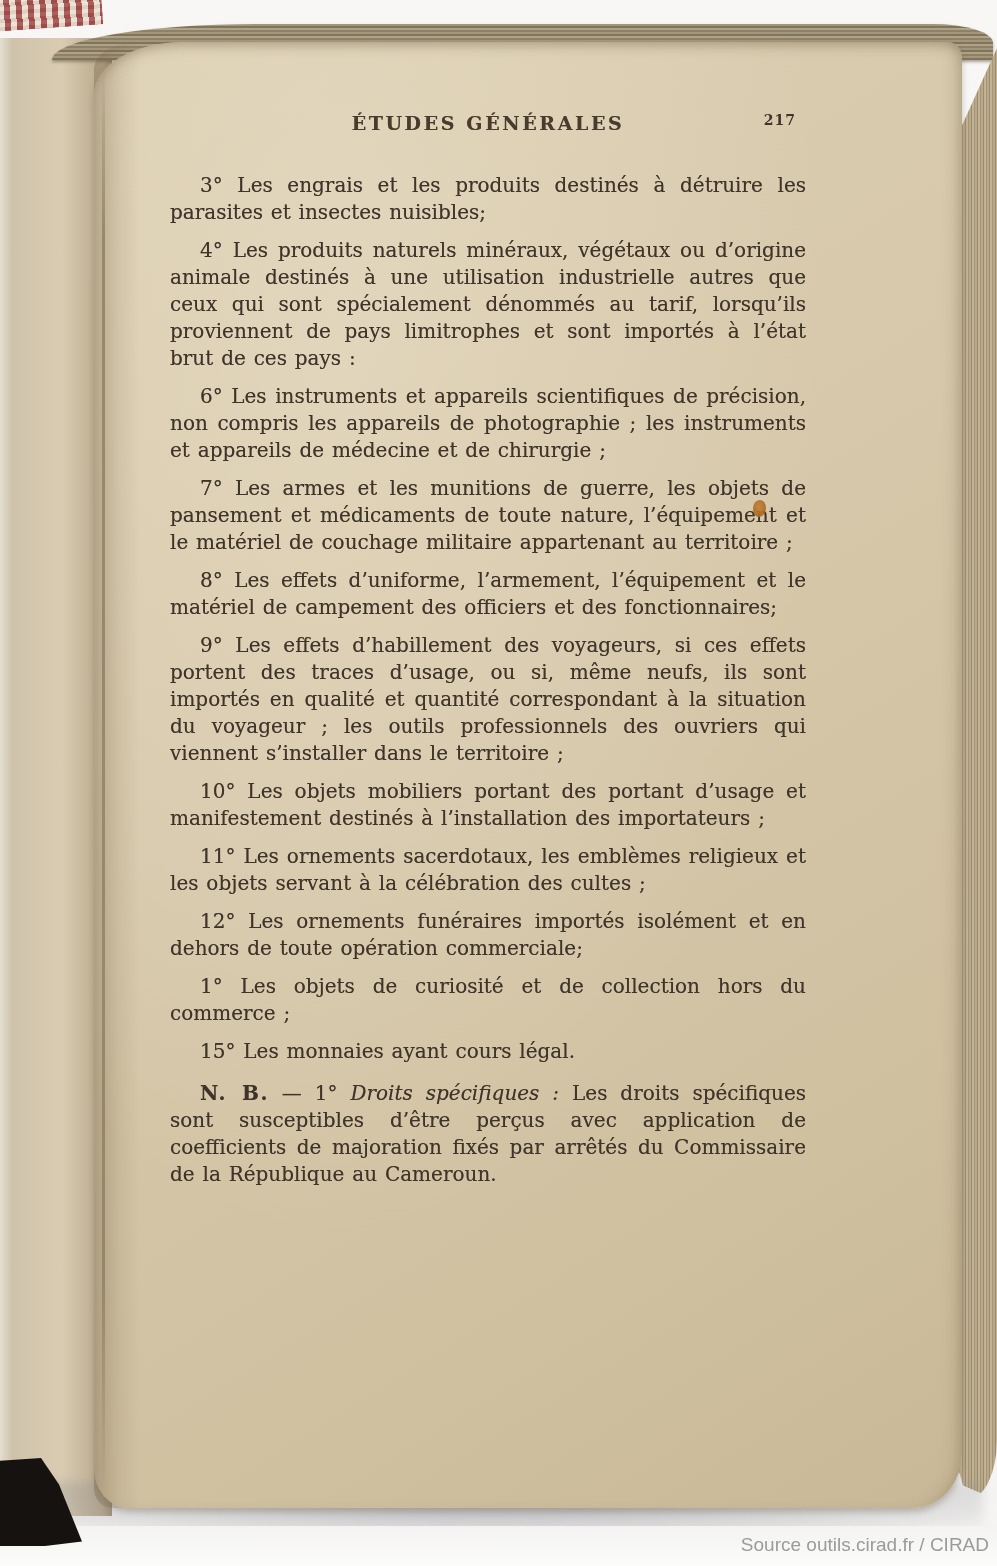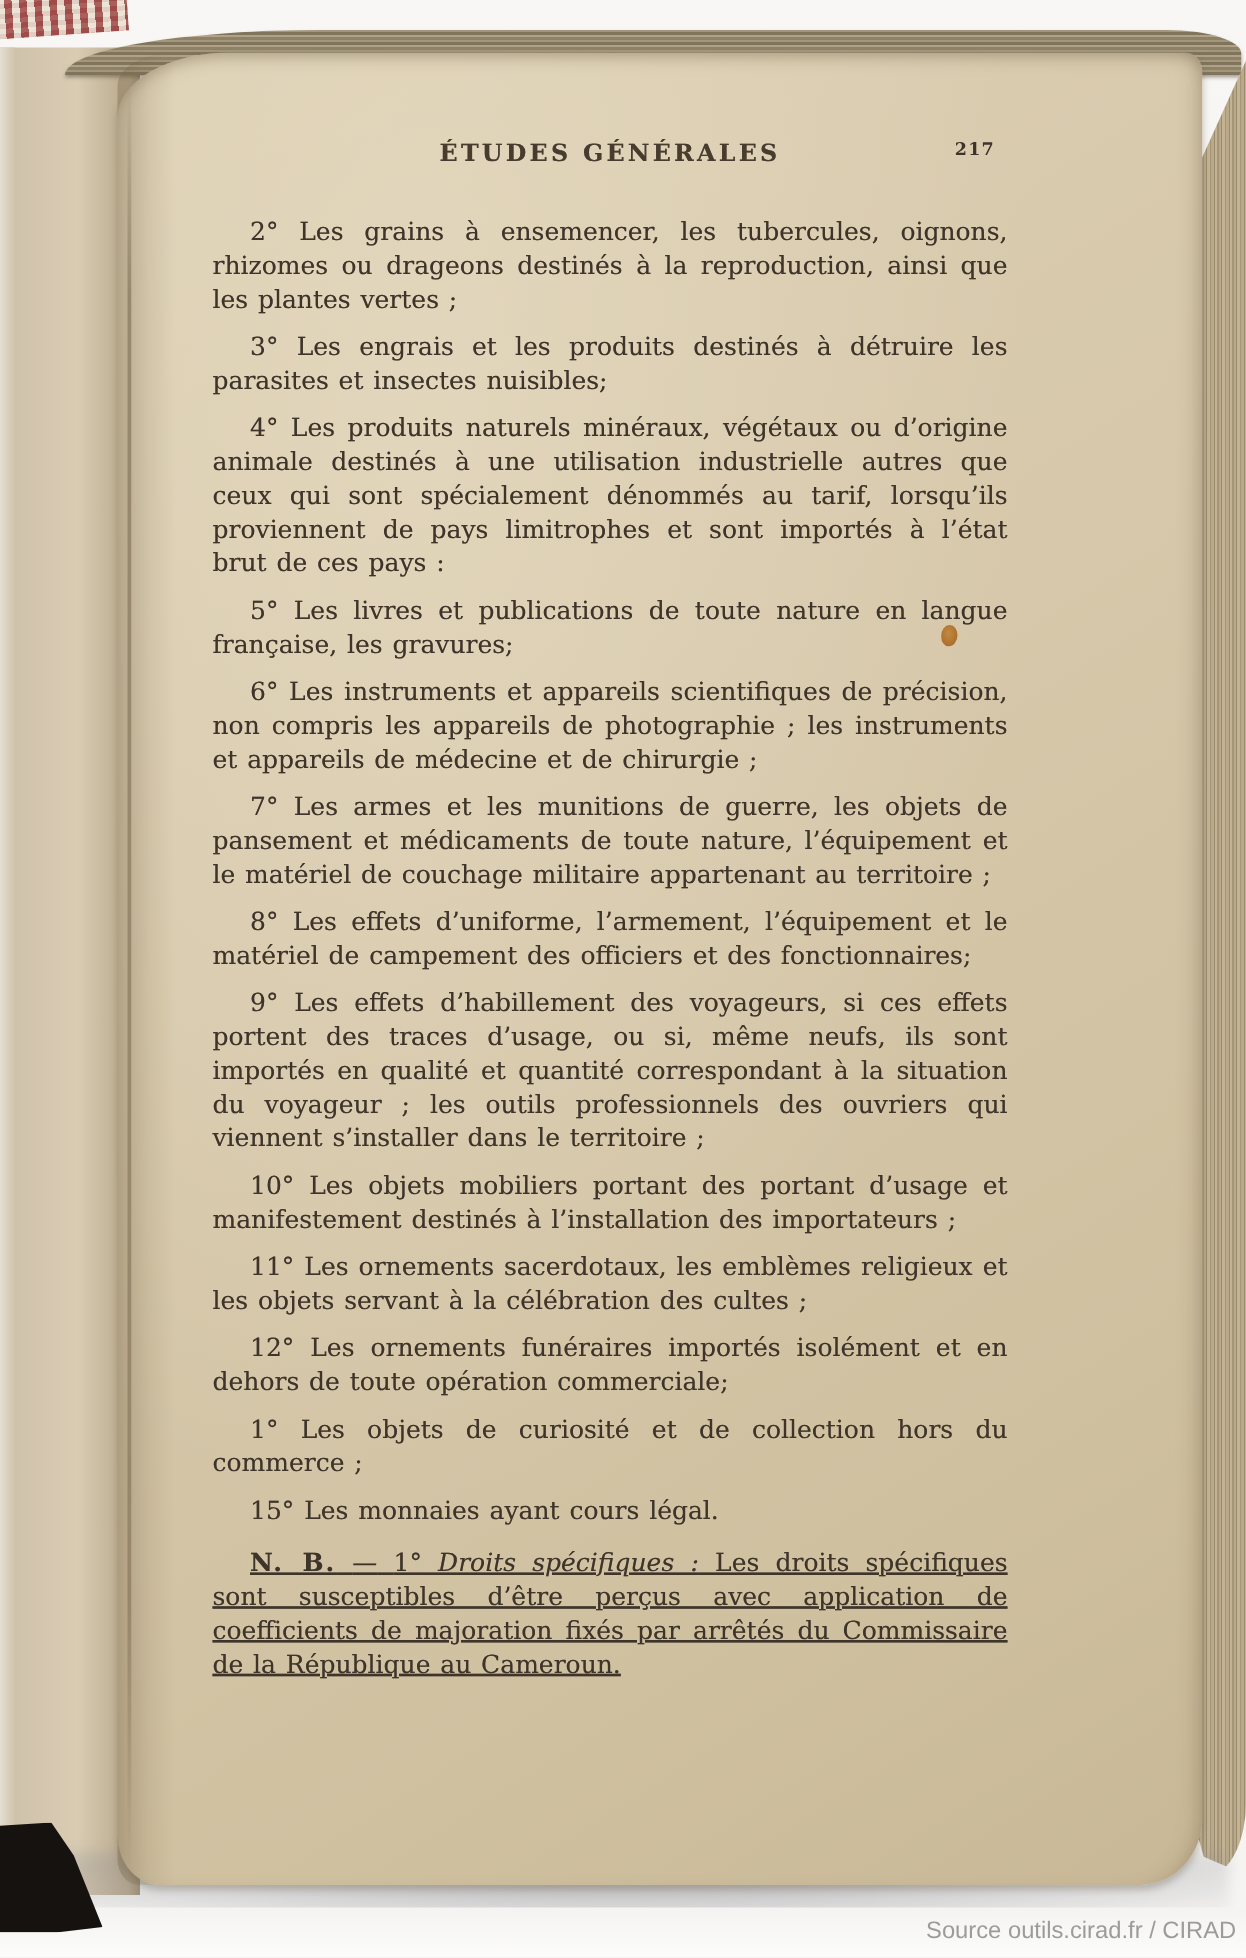--- a/index.html
+++ b/index.html
@@ -105,21 +105,21 @@
     position: absolute; right: 10px; top: 0;
     font-size: 14px; font-weight: bold; letter-spacing: 1px;
   }
   .para {
     margin: 0 0 11px 0;
     font-size: 20px; line-height: 27px;
     text-align: justify; text-indent: 30px;
     word-spacing: 1.5px;
     text-shadow: 0 0 .5px rgba(62,52,42,.55);
   }
-  .note { margin-top: 15px; text-decoration: underline; }
+  .note { margin-top: 15px; }
   .note .nb { font-weight: bold; letter-spacing: 1.5px; }
   .note .it { font-style: italic; }
 
   
   .stain {
     position: absolute; left: 659px; top: 458px; width: 13px; height: 17px;
     background: radial-gradient(ellipse at 45% 40%, #c08338, #a8661f 75%);
     border-radius: 52% 48% 55% 45%;
     opacity: .92;
   }
@@ -150,27 +150,25 @@
     <div class="gutter"></div>
     <div class="crease"></div>
 
     <div class="content">
       <div class="page-header">
         <span class="running-title">ÉTUDES GÉNÉRALES</span>
         <span class="page-number">217</span>
       </div>
 
       <div id="para-list">
-  <p class="para"><span>2°</span> <span>Les grains à ensemencer, les tubercules, oignons, rhizomes ou drageons destinés à la reproduction, ainsi que les plantes vertes ;</span></p>
 
   <p class="para"><span>3°</span> <span>Les engrais et les produits destinés à détruire les parasites et insectes nuisibles;</span></p>
 
   <p class="para"><span>4°</span> <span>Les produits naturels minéraux, végétaux ou d’origine animale destinés à une utilisation industrielle autres que ceux qui sont spécialement dénommés au tarif, lorsqu’ils proviennent de pays limitrophes et sont importés à l’état brut de ces pays :</span></p>
 
-  <p class="para"><span>5°</span> <span>Les livres et publications de toute nature en langue française, les gravures;</span></p>
 
   <p class="para"><span>6°</span> <span>Les instruments et appareils scientifiques de précision, non compris les appareils de photographie ; les instruments et appareils de médecine et de chirurgie ;</span></p>
 
   <p class="para"><span>7°</span> <span>Les armes et les munitions de guerre, les objets de pansement et médicaments de toute nature, l’équipement et le matériel de couchage militaire appartenant au territoire ;</span></p>
 
   <p class="para"><span>8°</span> <span>Les effets d’uniforme, l’armement, l’équipement et le matériel de campement des officiers et des fonctionnaires;</span></p>
 
   <p class="para"><span>9°</span> <span>Les effets d’habillement des voyageurs, si ces effets portent des traces d’usage, ou si, même neufs, ils sont importés en qualité et quantité correspondant à la situation du voyageur ; les outils professionnels des ouvriers qui viennent s’installer dans le territoire ;</span></p>
 
   <p class="para"><span>10°</span> <span>Les objets mobiliers portant des portant d’usage et manifestement destinés à l’installation des importateurs ;</span></p>

